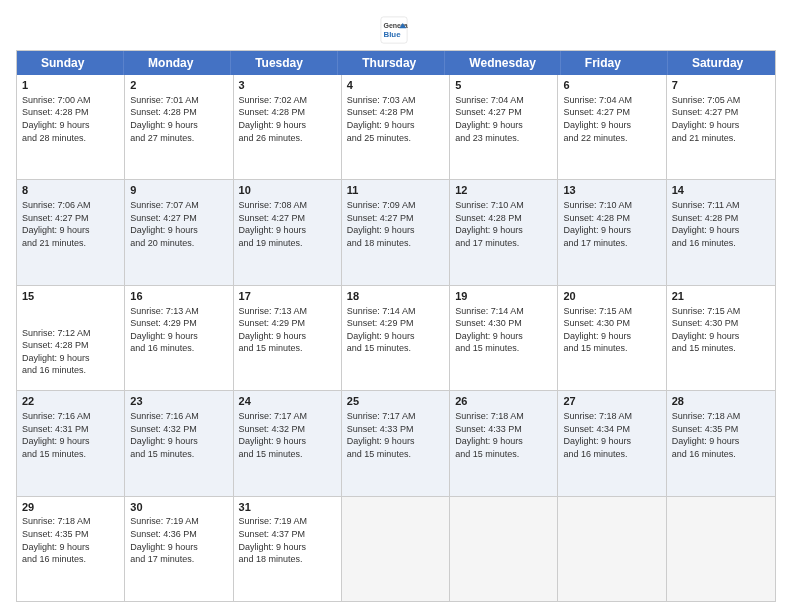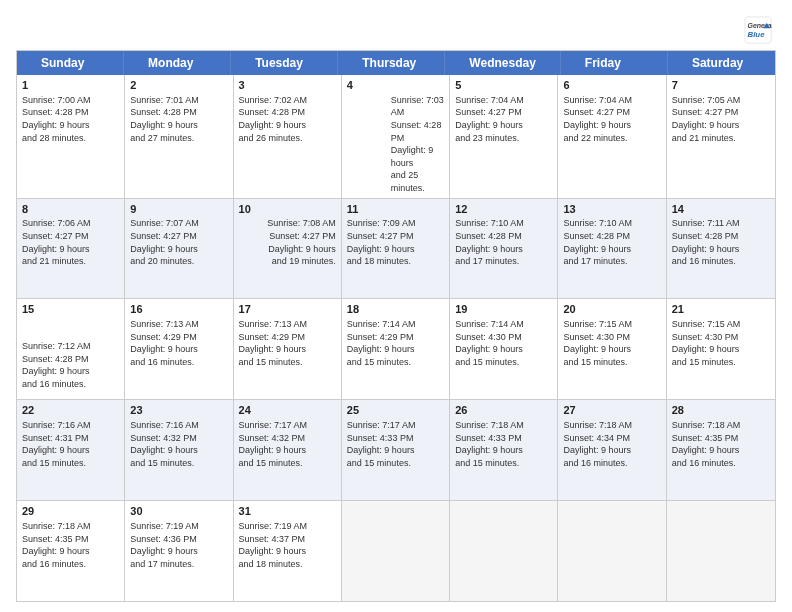--- a/index.html
+++ b/index.html
@@ -13,23 +13,22 @@
     .page {
       width: 792px;
       height: 612px;
       padding: 12px 16px 10px 16px;
       display: flex;
       flex-direction: column;
     }
     .header-row {
       display: flex;
       align-items: flex-start;
-      justify-content: flex-end;
+      justify-content: center;
       margin-bottom: 6px;
-      font-style: italic;
     }
     .logo {
       display: flex;
       align-items: center;
       margin-top: 4px;
     }
     .logo-text {
       display: flex;
       flex-direction: column;
       font-size: 13px;
@@ -169,21 +168,21 @@
           </div>
           <div class="cal-cell">
             <span class="day-num">3</span>
             <div class="info" style="white-space: pre-line;">Sunrise: 7:02 AM
 Sunset: 4:28 PM
 Daylight: 9 hours
 and 26 minutes.</div>
           </div>
           <div class="cal-cell">
             <span class="day-num">4</span>
-            <div class="info" style="white-space: pre-line; margin-left: 44px;">Sunrise: 7:03 AM
+            <div class="info" style="white-space: pre-line;">Sunrise: 7:03 AM
 Sunset: 4:28 PM
 Daylight: 9 hours
 and 25 minutes.</div>
           </div>
           <div class="cal-cell">
             <span class="day-num">5</span>
             <div class="info" style="white-space: pre-line;">Sunrise: 7:04 AM
 Sunset: 4:27 PM
 Daylight: 9 hours
 and 23 minutes.</div>
@@ -213,21 +212,21 @@
           </div>
           <div class="cal-cell">
             <span class="day-num">9</span>
             <div class="info" style="white-space: pre-line;">Sunrise: 7:07 AM
 Sunset: 4:27 PM
 Daylight: 9 hours
 and 20 minutes.</div>
           </div>
           <div class="cal-cell">
             <span class="day-num">10</span>
-            <div class="info" style="white-space: pre-line; text-align: right;">Sunrise: 7:08 AM
+            <div class="info" style="white-space: pre-line;">Sunrise: 7:08 AM
 Sunset: 4:27 PM
 Daylight: 9 hours
 and 19 minutes.</div>
           </div>
           <div class="cal-cell">
             <span class="day-num">11</span>
             <div class="info" style="white-space: pre-line;">Sunrise: 7:09 AM
 Sunset: 4:27 PM
 Daylight: 9 hours
 and 18 minutes.</div>

